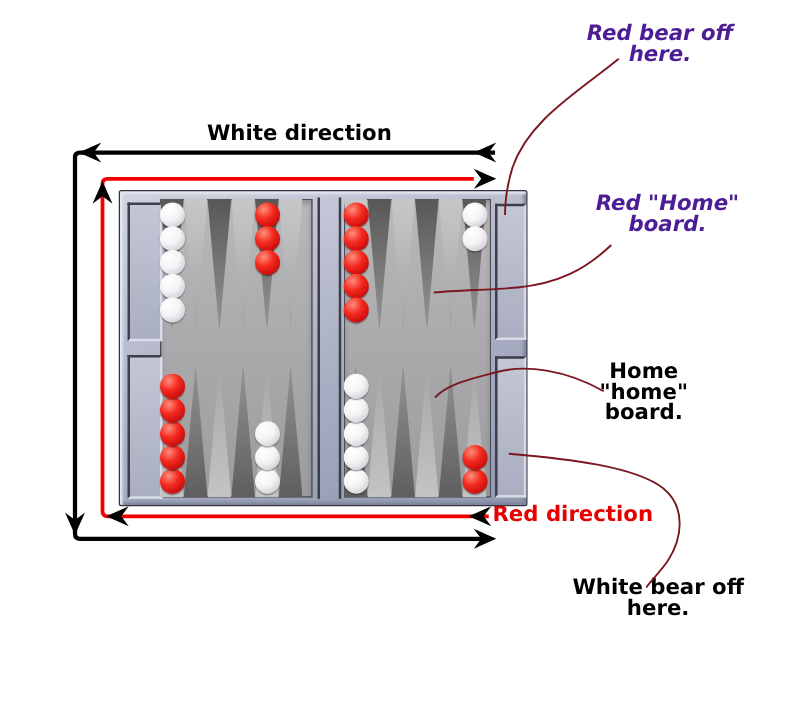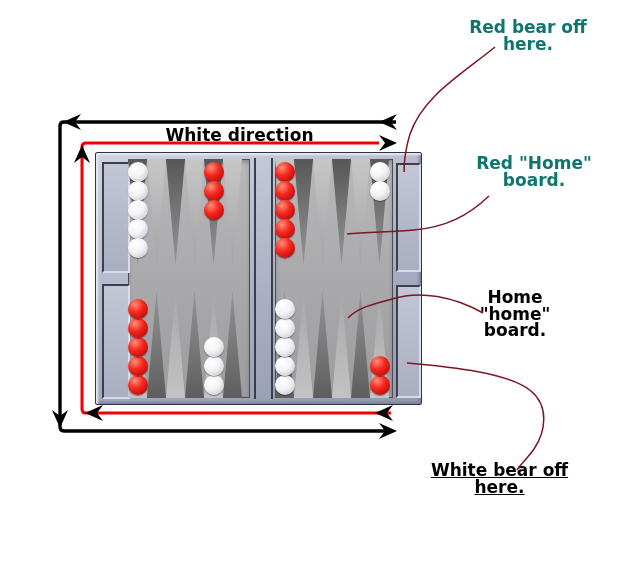--- a/index.html
+++ b/index.html
@@ -2,21 +2,21 @@
 <html><head>
 <meta charset="utf-8">
 <style>
   html,body{margin:0;padding:0;background:#fff;}
   #stage{position:relative;width:633px;height:570px;background:#ffffff;overflow:hidden;
          font-family:"DejaVu Sans","Liberation Sans",sans-serif;}
   .label{position:absolute;font-weight:bold;font-size:17px;line-height:16px;text-align:center;
          color:#000;white-space:nowrap;}
   .label.red{color:#e60000;}
   .ann{position:absolute;font-weight:bold;font-size:17px;line-height:16.5px;text-align:center;color:#000;}
-  .ann.red{color:#0f766e;}
+  .ann.red{color:#4c1d95;font-style:italic;}
   .ann span{display:block;}
   
   #board{position:absolute;left:95px;top:152px;width:325px;height:251px;border-radius:2px;
          background:linear-gradient(160deg,#d0d3e0,#aaafc4 55%,#9298b0);
          border:1px solid #34343e;
          box-shadow:inset 2px 2px 2px #e6e9f3, inset -2px -2px 3px #7a8099;}
   .field{position:absolute;background:linear-gradient(180deg,#b8b8ba,#9c9c9e);
          box-shadow:inset 0 0 0 1px #4c4c56, inset 0 3px 5px rgba(0,0,0,.28);}
   #field-left{left:32px;top:6px;width:122px;height:239px;}
   #field-right{left:179px;top:6px;width:118px;height:239px;}
@@ -36,36 +36,37 @@
                box-shadow:0 1px 1px rgba(0,0,0,.45);}
   .checker.white{background:radial-gradient(circle at 35% 28%,#ffffff 0%,#f4f4f6 45%,#d0d0d7 80%,#a9a9b2 100%);
                box-shadow:0 1px 1px rgba(0,0,0,.4);}
   #overlay{position:absolute;left:0;top:0;width:633px;height:570px;pointer-events:none;}
 </style>
 </head>
 <body>
 
 <div id="stage">
 
-  <div class="label" style="left:162px;top:99px;width:155px;margin-top:28px;">White direction</div>
+  <div class="label" style="left:162px;top:99px;width:155px;">White direction</div>
+  <div class="label red" style="left:394px;top:404px;width:128px;">Red direction</div>
 
   <div class="ann red" style="left:458px;top:19px;width:140px;">
     <span>Red bear off</span>
     <span>here.</span>
   </div>
   <div class="ann red" style="left:464px;top:155px;width:140px;">
     <span>Red "Home"</span>
     <span>board.</span>
   </div>
   <div class="ann" style="left:452px;top:289px;width:126px;">
     <span>Home</span>
     <span>"home"</span>
     <span>board.</span>
   </div>
-  <div class="ann" style="left:417px;top:462px;width:165px;text-decoration:underline;">
+  <div class="ann" style="left:444px;top:462px;width:165px;">
     <span>White bear off</span>
     <span>here.</span>
   </div>
 
   <div id="board">
     <div id="field-left" class="field"></div>
     <div id="field-right" class="field"></div>
     <div class="barline" style="left:158px;"></div>
     <div class="barline" style="left:175px;"></div>
     <div class="tray" style="left:6px;top:9px;width:24px;height:107px;"></div>

